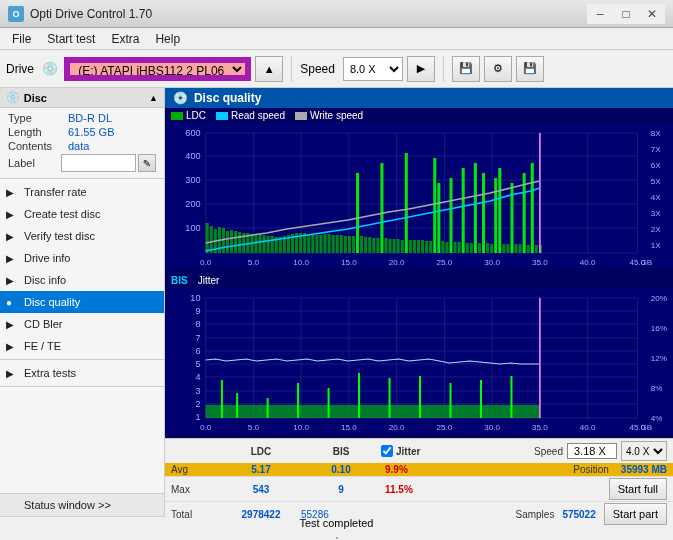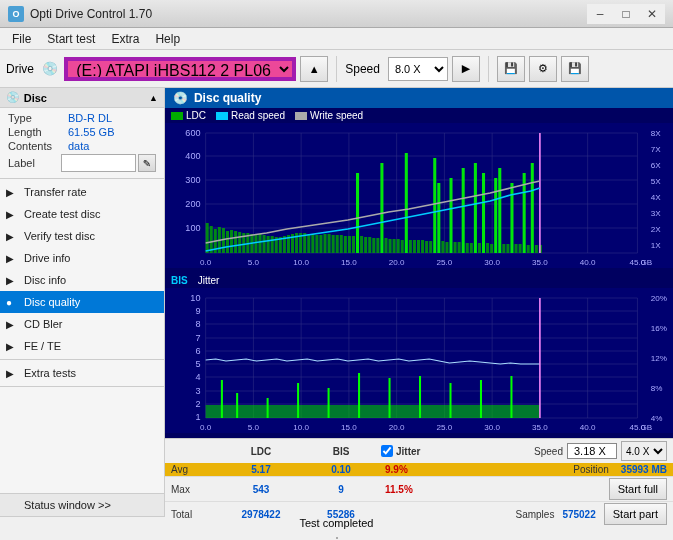--- a/index.html
+++ b/index.html
@@ -11,21 +11,21 @@
     #titlebar .title { flex: 1; font-size: 12px; color: #222; }
     #titlebar .win-btn { width: 26px; height: 20px; display: inline-flex; align-items: center; justify-content: center; font-size: 12px; cursor: pointer; border: 1px solid transparent; color: #444; }
 
     
     #menubar { background: #f0f0f0; height: 22px; display: flex; align-items: center; padding: 0 4px; border-bottom: 1px solid #ccc; }
     .menu-item { padding: 2px 8px; cursor: pointer; font-size: 12px; color: #222; }
 
     
     #toolbar { background: #f0f0f0; height: 38px; display: flex; align-items: center; padding: 0 6px; border-bottom: 1px solid #ccc; gap: 4px; }
     .toolbar-label { font-size: 12px; margin-right: 4px; }
-    .drive-select { height: 24px; min-width: 180px; font-size: 16px; background: #ec4899; border: 4px solid #a21caf; padding: 0 4px; }
+    .drive-select { height: 24px; min-width: 180px; font-size: 12px; background: #fca5a5; border: 6px solid #a21caf; padding: 0 4px; }
     .toolbar-btn { width: 28px; height: 26px; background: linear-gradient(to bottom, #f8f8f8, #e0e0e0); border: 1px solid #aaa; cursor: pointer; display: inline-flex; align-items: center; justify-content: center; font-size: 11px; }
     .speed-select { height: 24px; width: 60px; font-size: 11px; background: white; border: 1px solid #aaa; padding: 0 2px; }
     .toolbar-sep { width: 1px; height: 26px; background: #ccc; margin: 0 4px; }
 
     
     #main { display: flex; height: calc(540px - 28px - 22px - 38px - 24px); }
 
     
     #sidebar { width: 165px; background: #f5f5f5; border-right: 1px solid #ccc; display: flex; flex-direction: column; }
     .sidebar-header { background: #e0e0e0; padding: 3px 6px; font-size: 11px; font-weight: bold; border-bottom: 1px solid #ccc; display: flex; align-items: center; gap: 4px; }
@@ -454,21 +454,21 @@
       <div style="width:80px; text-align:center; color:#0055cc; font-weight:bold;">543</div>
       <div style="width:80px; text-align:center; color:#0055cc; font-weight:bold;">9</div>
       <div style="width:100px; color:#cc0000; font-weight:bold; padding-left:4px;">11.5%</div>
       <div style="display:flex; align-items:center; gap:4px; margin-left:auto; font-size:10px;">
         <button class="ctrl-btn">Start full</button>
       </div>
     </div>
     <div style="background:#f0f0f0; padding:1px 6px; display:flex; align-items:center; gap:0; font-size:10px;">
       <div style="width:50px; color:#333;">Total</div>
       <div style="width:80px; text-align:center; color:#0055cc; font-weight:bold;">2978422</div>
-      <div style="width:80px; text-align:center; color:#0055cc; font-weight:bold;">55286</div>
+      <div style="width:80px; color:#0055cc; font-weight:normal;">55286</div>
       <div style="width:100px;"></div>
       <div style="display:flex; align-items:center; gap:8px; margin-left:auto; font-size:10px;">
         <span style="color:#333;">Samples</span>
         <span style="color:#0055cc; font-weight:bold;">575022</span>
         <button class="ctrl-btn">Start part</button>
       </div>
     </div>
   </div>
 </div>
 

